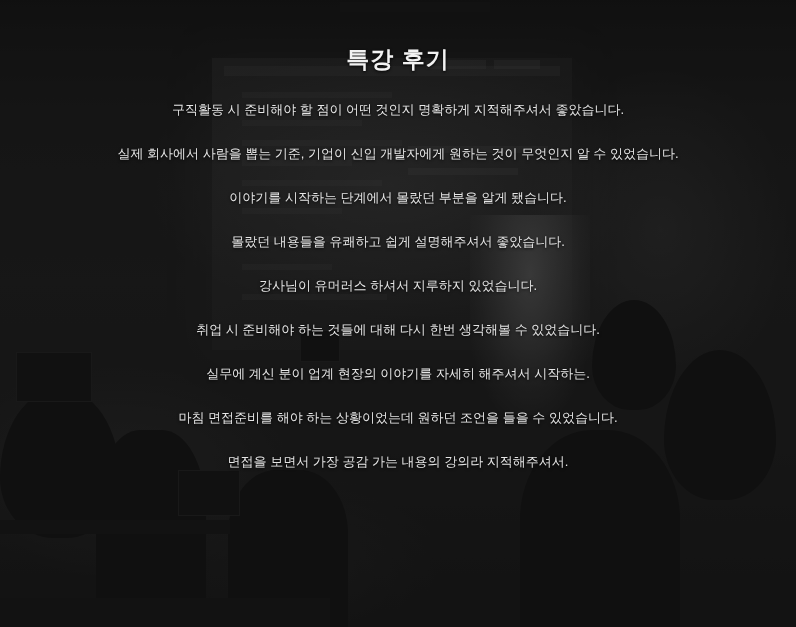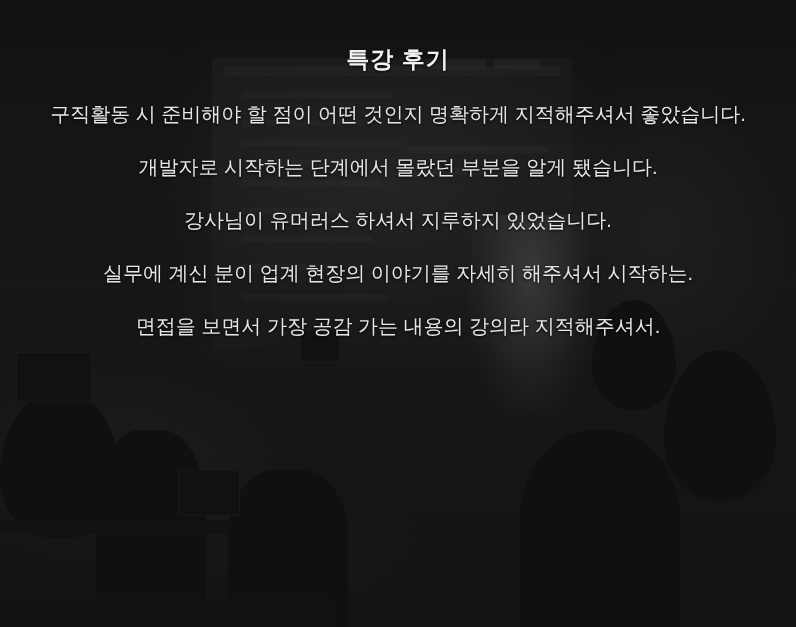--- a/index.html
+++ b/index.html
@@ -105,21 +105,21 @@
     text-shadow: 0 1px 3px rgba(0,0,0,0.9);
   }
   .lines {
     margin-top: 26px;
     width: 100%;
     display: flex;
     flex-direction: column;
     align-items: center;
   }
   .line {
-    font-size: 20px;
+    font-size: 13px;
     color: #e6e6e6;
     margin: 0 0 26px 0;
     text-align: center;
     text-shadow: 0 1px 3px rgba(0,0,0,0.9);
     white-space: nowrap;
   }
 </style>
 </head>
 <body>
 
@@ -160,19 +160,23 @@
     <div class="monitor" style="left:300px; top:330px; width:38px; height:30px;"></div>
     <div class="desk" style="left:340px; top:2px; width:150px; height:10px;"></div>
   </div>
 
   <div class="scrim"></div>
 
   <div class="content">
     <div class="title">특강 후기</div>
     <div class="lines">
       <p class="line">구직활동 시 준비해야 할 점이 어떤 것인지 명확하게 지적해주셔서 좋았습니다.</p>
-      <p class="line">개발자로 시작하는 단계에서 몰랐던 부분을 알게 됐습니다.</p>
+      <p class="line">실제 회사에서 사람을 뽑는 기준, 기업이 신입 개발자에게 원하는 것이 무엇인지 알 수 있었습니다.</p>
+      <p class="line">이야기를 시작하는 단계에서 몰랐던 부분을 알게 됐습니다.</p>
+      <p class="line">몰랐던 내용들을 유쾌하고 쉽게 설명해주셔서 좋았습니다.</p>
       <p class="line">강사님이 유머러스 하셔서 지루하지 있었습니다.</p>
+      <p class="line">취업 시 준비해야 하는 것들에 대해 다시 한번 생각해볼 수 있었습니다.</p>
       <p class="line">실무에 계신 분이 업계 현장의 이야기를 자세히 해주셔서 시작하는.</p>
+      <p class="line">마침 면접준비를 해야 하는 상황이었는데 원하던 조언을 들을 수 있었습니다.</p>
       <p class="line">면접을 보면서 가장 공감 가는 내용의 강의라 지적해주셔서.</p>
     </div>
   </div>
 </div>
 
 </body></html>

